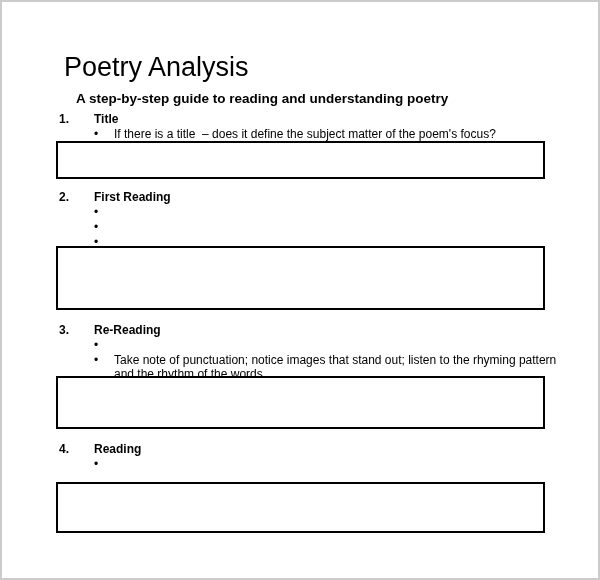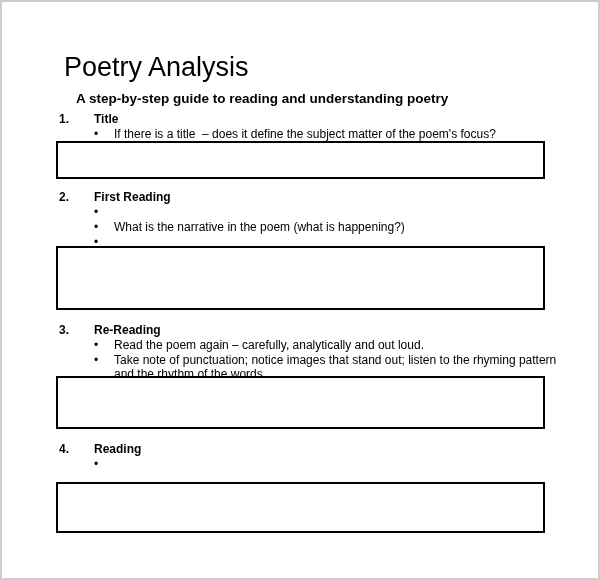--- a/index.html
+++ b/index.html
@@ -122,42 +122,36 @@
     <div class="sec-head">
       <span class="num">2.</span>
       <span class="head">First Reading</span>
     </div>
     <div class="bullets">
       <div class="bullet">
         <span class="dot">•</span>
       </div>
       <div class="bullet">
         <span class="dot">•</span>
-        <span class="bt">
-          <span class="bl">What is the narrative in the poem (what is happening?)</span>
-        </span>
       </div>
       <div class="bullet">
         <span class="dot">•</span>
       </div>
     </div>
   </section>
   <div class="notes-box" id="box-2"></div>
 
   <section class="sec" id="sec-3">
     <div class="sec-head">
       <span class="num">3.</span>
       <span class="head">Re-Reading</span>
     </div>
     <div class="bullets">
       <div class="bullet">
         <span class="dot">•</span>
-        <span class="bt">
-          <span class="bl">Read the poem again – carefully, analytically and out loud.</span>
-        </span>
       </div>
       <div class="bullet">
         <span class="dot">•</span>
         <span class="bt">
           <span class="bl">Take note of punctuation; notice images that stand out; listen to the rhyming pattern</span>
           <span class="bl">and the rhythm of the words</span>
         </span>
       </div>
     </div>
   </section>

